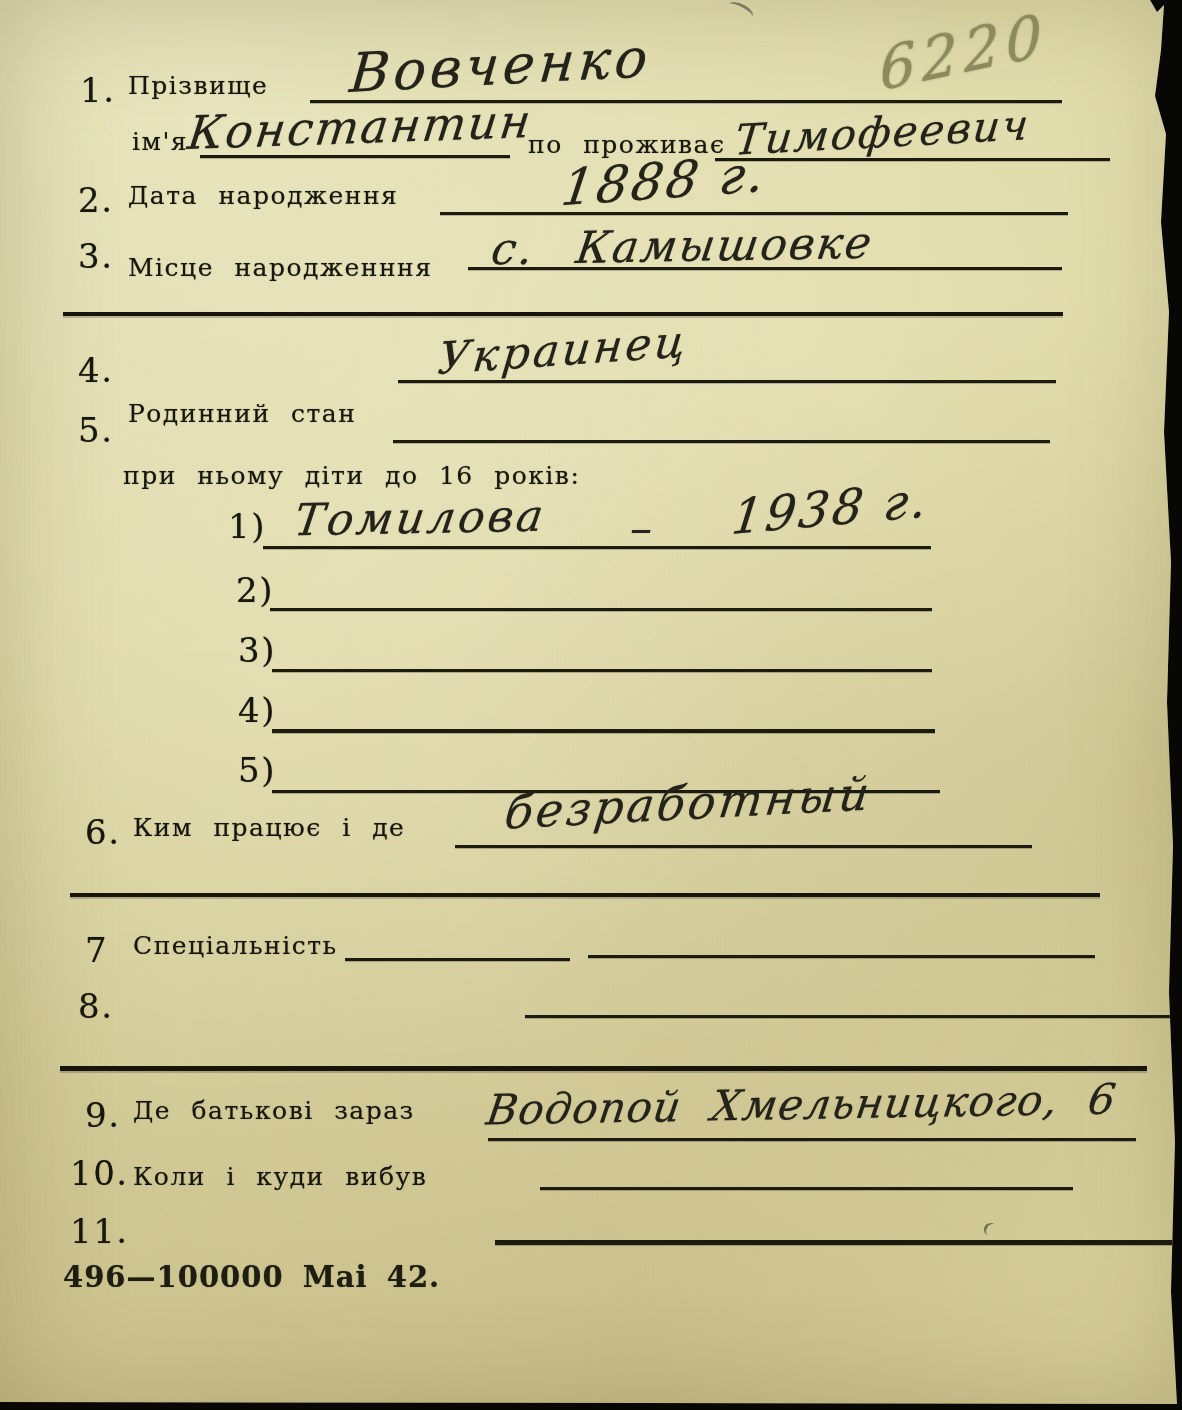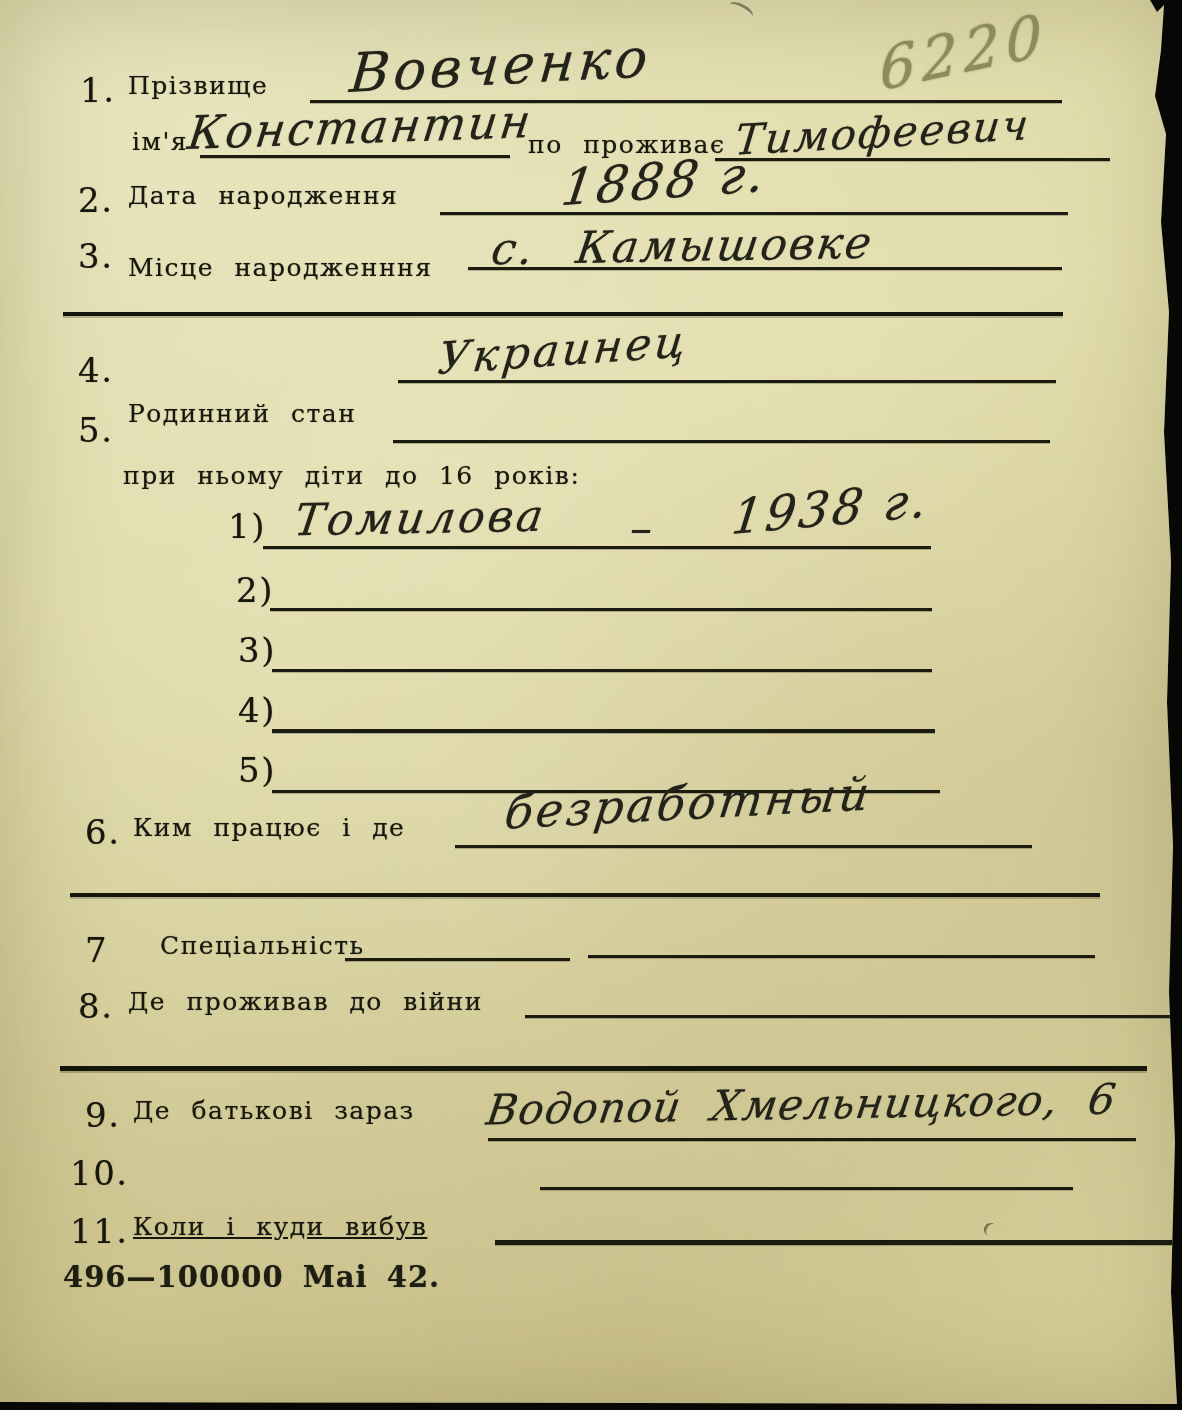--- a/index.html
+++ b/index.html
@@ -114,43 +114,42 @@
     <div class="bl" style="left:272px;top:790px;width:668px;"></div>
 
     <span class="lbl num" style="left:85px;top:814px;">6.</span>
     <span class="lbl" style="left:133px;top:814px;">Ким працює і де</span>
     <div class="bl" style="left:455px;top:845px;width:577px;"></div>
     <span class="hw" style="left:505px;top:776px;font-size:46px;letter-spacing:3px;transform:rotate(-3deg) skewX(-10deg);">безработный</span>
 
     <div class="sep" style="left:70px;top:893px;width:1030px;"></div>
 
     <span class="lbl num" style="left:85px;top:932px;">7</span>
-    <span class="lbl" style="left:133px;top:932px;margin-left:27px;">Спеціальність</span>
+    <span class="lbl" style="left:133px;top:932px;">Спеціальність</span>
     <div class="bl" style="left:345px;top:958px;width:225px;"></div>
     <div class="bl" style="left:588px;top:955px;width:507px;"></div>
     <span class="hw" style="left:420px;top:925px;font-size:40px;"></span>
 
     <span class="lbl num" style="left:78px;top:988px;">8.</span>
-    <span class="lbl" style="left:128px;top:988px;">Де проживав до війни</span>
     <div class="bl" style="left:525px;top:1015px;width:645px;"></div>
     <span class="hw" style="left:540px;top:982px;font-size:40px;"></span>
 
     <div class="sep" style="left:60px;top:1066px;width:1087px;border-bottom-width:5px;"></div>
 
     <span class="lbl num" style="left:85px;top:1097px;">9.</span>
     <span class="lbl" style="left:133px;top:1097px;">Де батькові зараз</span>
     <div class="bl" style="left:488px;top:1138px;width:648px;"></div>
     <span class="hw" style="left:487px;top:1080px;font-size:42px;letter-spacing:1px;word-spacing:16px;transform:rotate(-1deg) skewX(-9deg);">Водопой  Хмельницкого, 6</span>
 
     <span class="lbl num" style="left:70px;top:1155px;">10.</span>
     <div class="bl" style="left:540px;top:1187px;width:533px;"></div>
     <span class="hw" style="left:560px;top:1150px;font-size:40px;"></span>
 
     <span class="lbl num" style="left:70px;top:1213px;">11.</span>
-    <span class="lbl" style="left:133px;top:1213px;text-decoration:underline;">Коли і куди вибув</span>
+    <span class="lbl" style="left:133px;top:1163px;">Коли і куди вибув</span>
     <div class="bl" style="left:495px;top:1240px;width:685px;border-bottom-width:5px;"></div>
     <span class="hw" style="left:520px;top:1206px;font-size:40px;"></span>
     <div class="mark" style="left:985px;top:1222px;width:14px;height:14px;transform:rotate(-60deg);opacity:.6;"></div>
 
     <span class="lbl" style="left:63px;top:1262px;font-size:29px;letter-spacing:1px;word-spacing:8px;font-weight:bold;color:#1d1d12;">496—100000 Mai 42.</span>
 
   </div>
 </div>
 
 </body></html>

